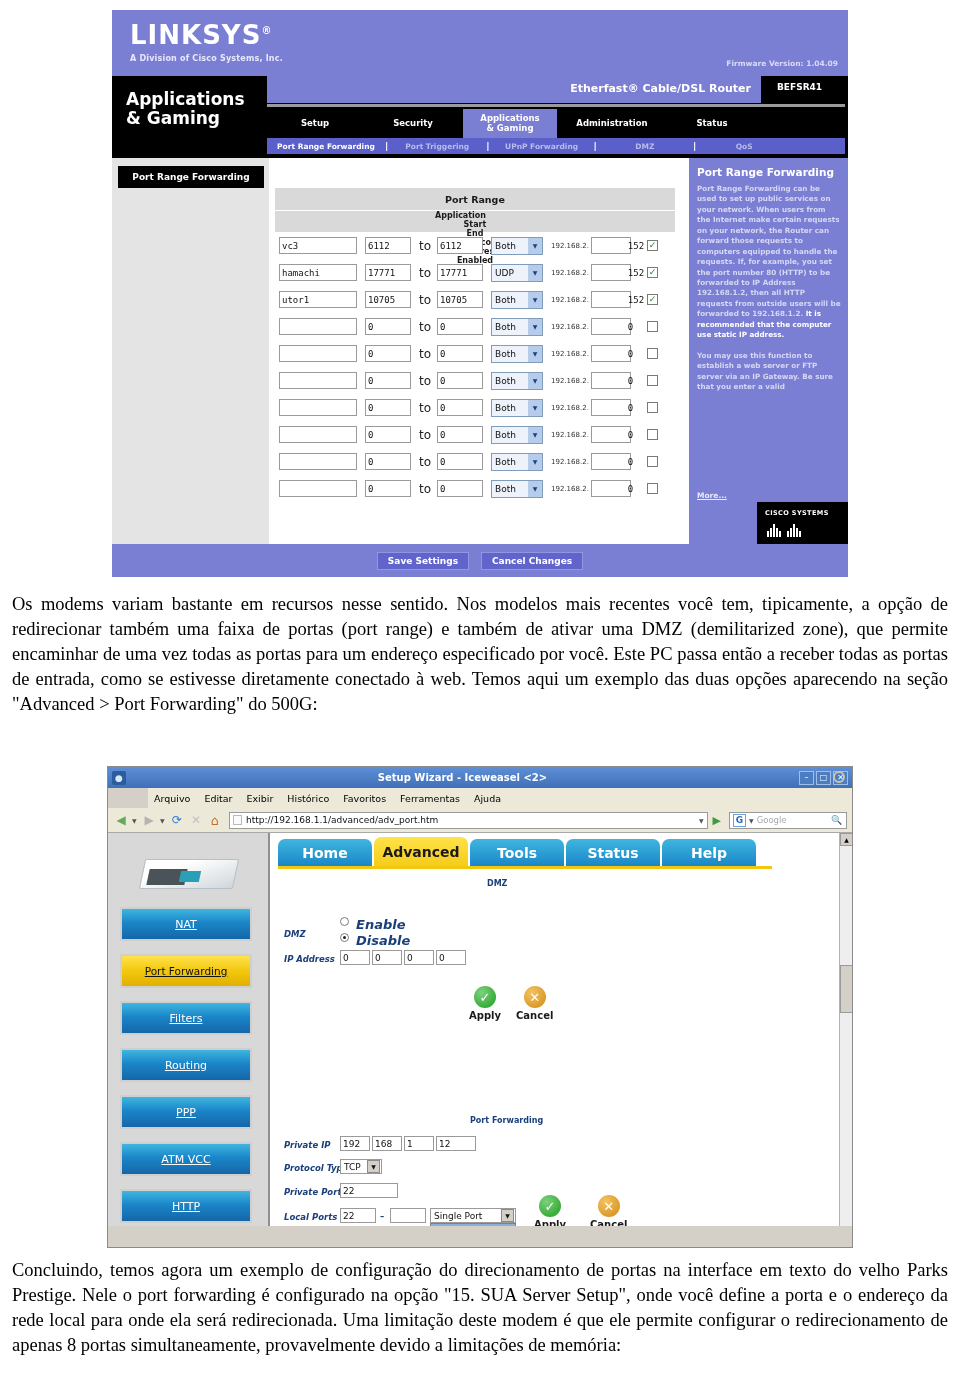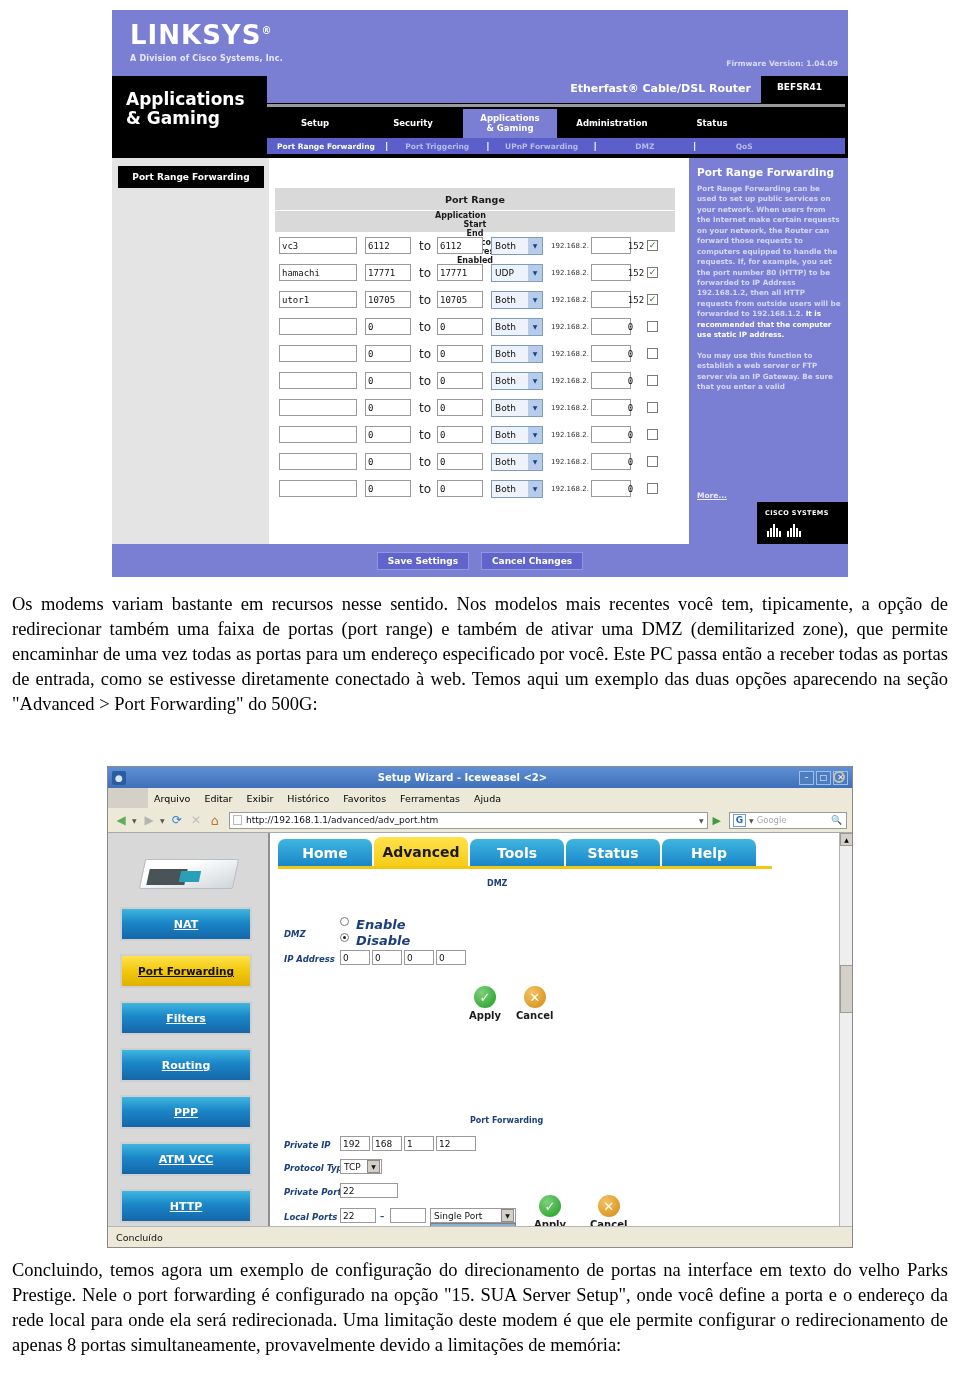--- a/index.html
+++ b/index.html
@@ -372,21 +372,21 @@
   }
   .dl-device .led {
     position: absolute; left: 48px; top: 24px;
     width: 20px; height: 11px; background: #2aa0b8;
     transform: skewX(-12deg);
   }
   .dl-btn {
     position: absolute; left: 12px; width: 132px; height: 34px;
     background: linear-gradient(#3fb6e0 0%, #1a86c8 45%, #1566a8 100%);
     border: 2px solid #cfcfcf;
-    color: #ffffff; font-size: 11px; font-weight: bold;
+    color: #ffffff; font-size: 11px; font-weight: normal;
     display: flex; align-items: center; justify-content: center;
     text-decoration: underline;
     font-family: "DejaVu Sans", sans-serif;
   }
   .dl-btn.active {
     background: linear-gradient(#ffe24a 0%, #f2c80e 50%, #e0b000 100%);
     color: #111111; text-decoration: underline;
     font-size: 10.5px;
   }
   .dl-main {
@@ -931,20 +931,17 @@
           <div class="dl-act-lbl">Cancel</div>
         </div>
       </div>
 
       <div class="dl-scroll">
         <div class="btn">▲</div>
         <div class="thumb"></div>
       </div>
     </div>
 
-    <div class="bw-statusbar">
-      <div class="bw-status-txt">Concluído</div>
-    </div>
   </div>
 
   <div class="para para-bottom">Concluindo, temos agora um exemplo de configuração do direcionamento de portas na interface em texto do velho Parks Prestige. Nele o port forwarding é configurado na opção "15. SUA Server Setup", onde você define a porta e o endereço da rede local para onde ela será redirecionada. Uma limitação deste modem é que ele permite configurar o redirecionamento de apenas 8 portas simultaneamente, provavelmente devido a limitações de memória:</div>
 
 </div>
 
 </body></html>

